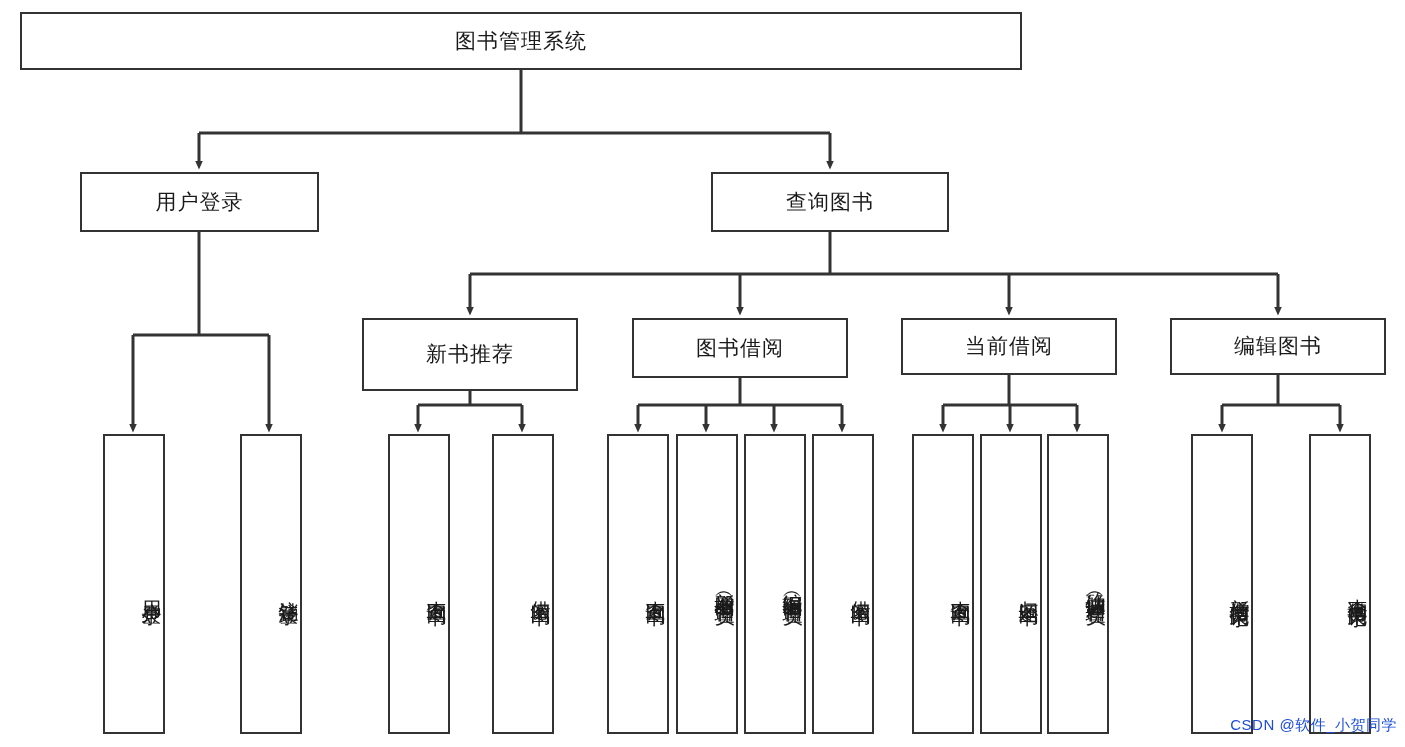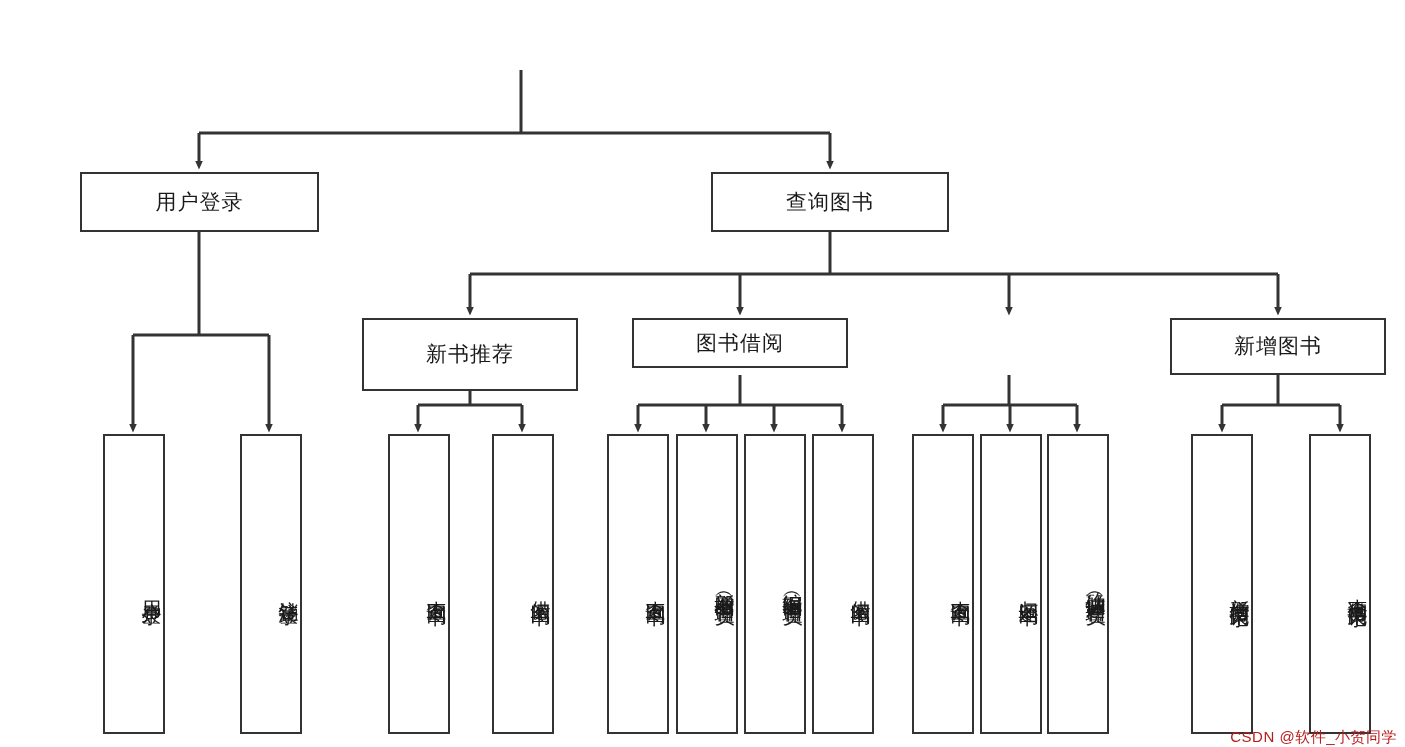--- a/index.html
+++ b/index.html
@@ -53,23 +53,23 @@
   }
   .node.vert.toppad {
     padding-top: 4px;
   }
   .node-title {
     font-size: 22px;
   }
   #watermark {
     position: absolute;
     right: 8px;
-    bottom: 0;
+    bottom: 12px;
     font-size: 15px;
-    color: #b91c1c;
+    color: #1d4ed8;
     letter-spacing: 0.5px;
     white-space: nowrap;
     user-select: none;
   }
 </style>
 </head>
 <body>
 
 <div id="canvas">
 
@@ -119,31 +119,33 @@
       <path d="M1010,405 L1010,425" marker-end="url(#arrow)"></path>
       <path d="M1077,405 L1077,425" marker-end="url(#arrow)"></path>
 
       <path d="M1278,375 L1278,405"></path>
       <path d="M1222,405 L1340,405"></path>
       <path d="M1222,405 L1222,425" marker-end="url(#arrow)"></path>
       <path d="M1340,405 L1340,425" marker-end="url(#arrow)"></path>
     </g>
   </svg>
 
+  <div class="node horiz node-title" style="left:20px; top:12px; width:1002px; height:58px;">图书管理系统</div>
 
   <div class="node horiz" style="left:80px; top:172px; width:239px; height:60px;">用户登录</div>
 
   <div class="node horiz" style="left:711px; top:172px; width:238px; height:60px;">查询图书</div>
 
   <div class="node horiz" style="left:362px; top:318px; width:216px; height:73px;">新书推荐</div>
 
-  <div class="node horiz" style="left:632px; top:318px; width:216px; height:50px;">图书借阅</div>
+  <div class="node horiz" style="left:632px; top:318px; width:216px; height:60px;">图书借阅</div>
 
+  <div class="node horiz" style="left:901px; top:318px; width:216px; height:57px;">当前借阅</div>
 
-  <div class="node horiz" style="left:1170px; top:318px; width:216px; height:57px;">新增图书</div>
+  <div class="node horiz" style="left:1170px; top:318px; width:216px; height:57px;">编辑图书</div>
 
   <div class="node vert" style="left:103px; top:434px; width:62px; height:300px;">用户登录</div>
 
   <div class="node vert" style="left:240px; top:434px; width:62px; height:300px;">注销登录</div>
 
   <div class="node vert" style="left:388px; top:434px; width:62px; height:300px;">查询图书</div>
 
   <div class="node vert" style="left:492px; top:434px; width:62px; height:300px;">借阅图书</div>
 
   <div class="node vert" style="left:607px; top:434px; width:62px; height:300px;">查询图书</div>

